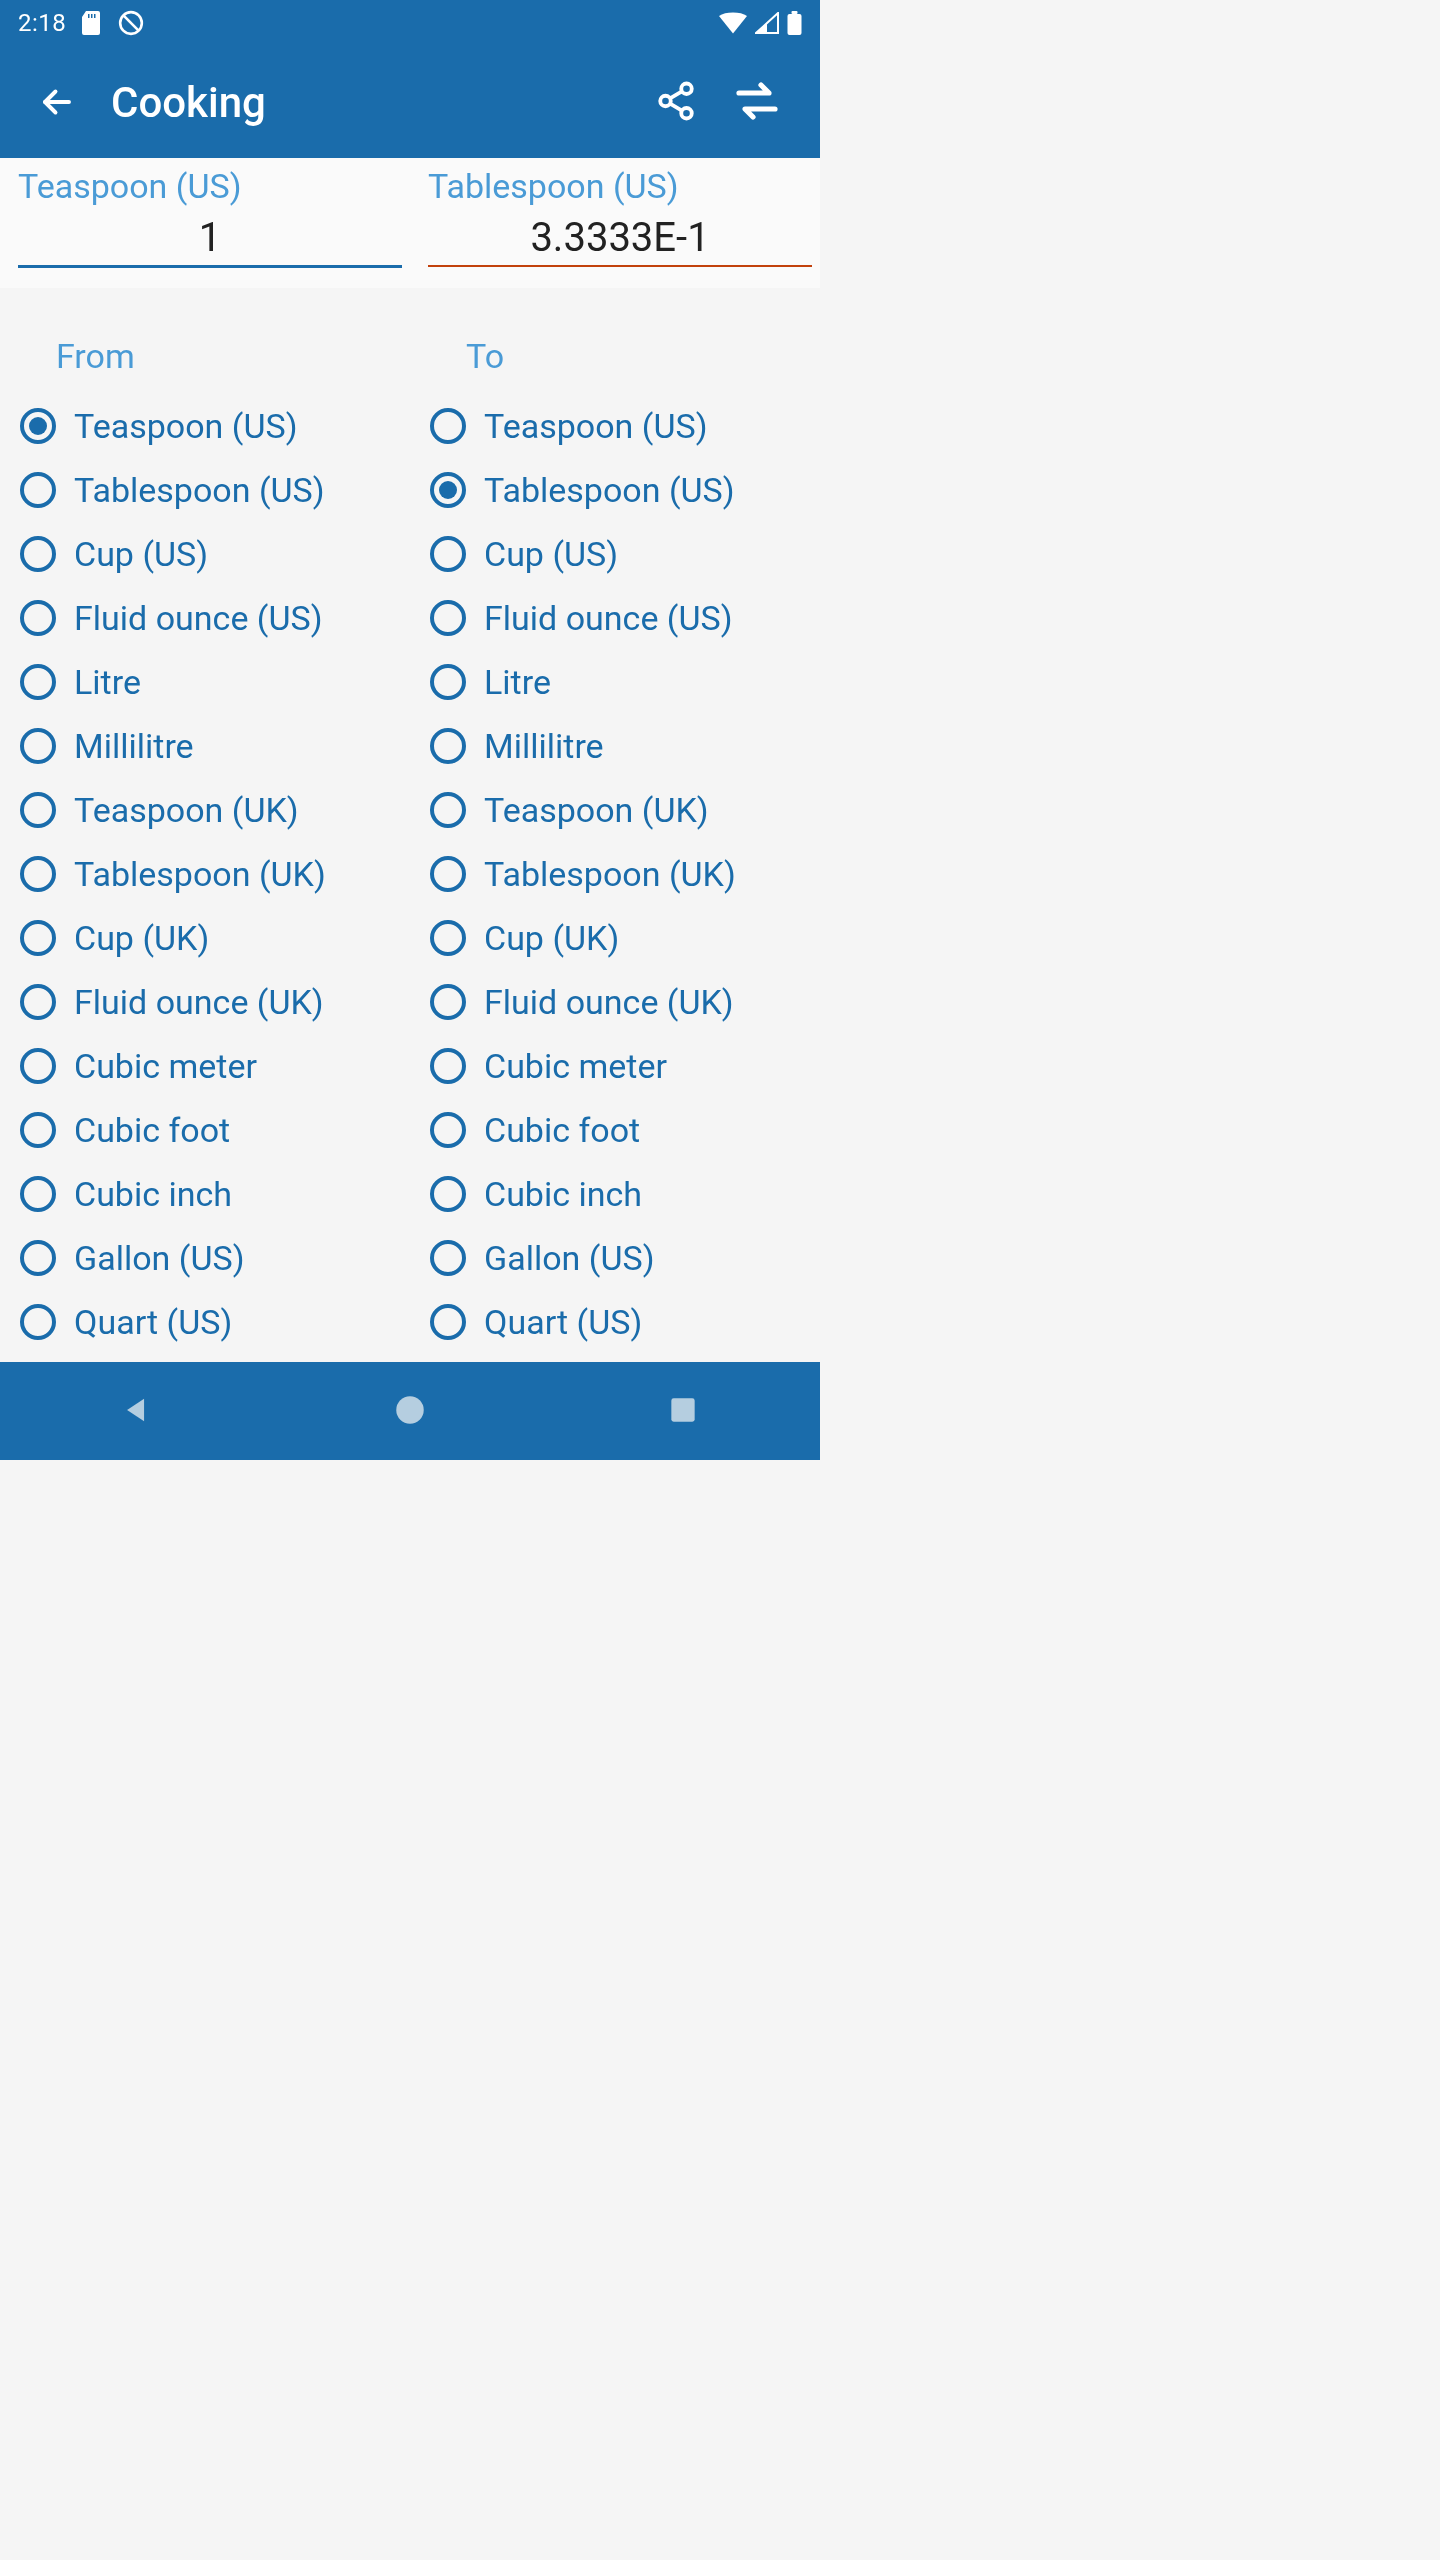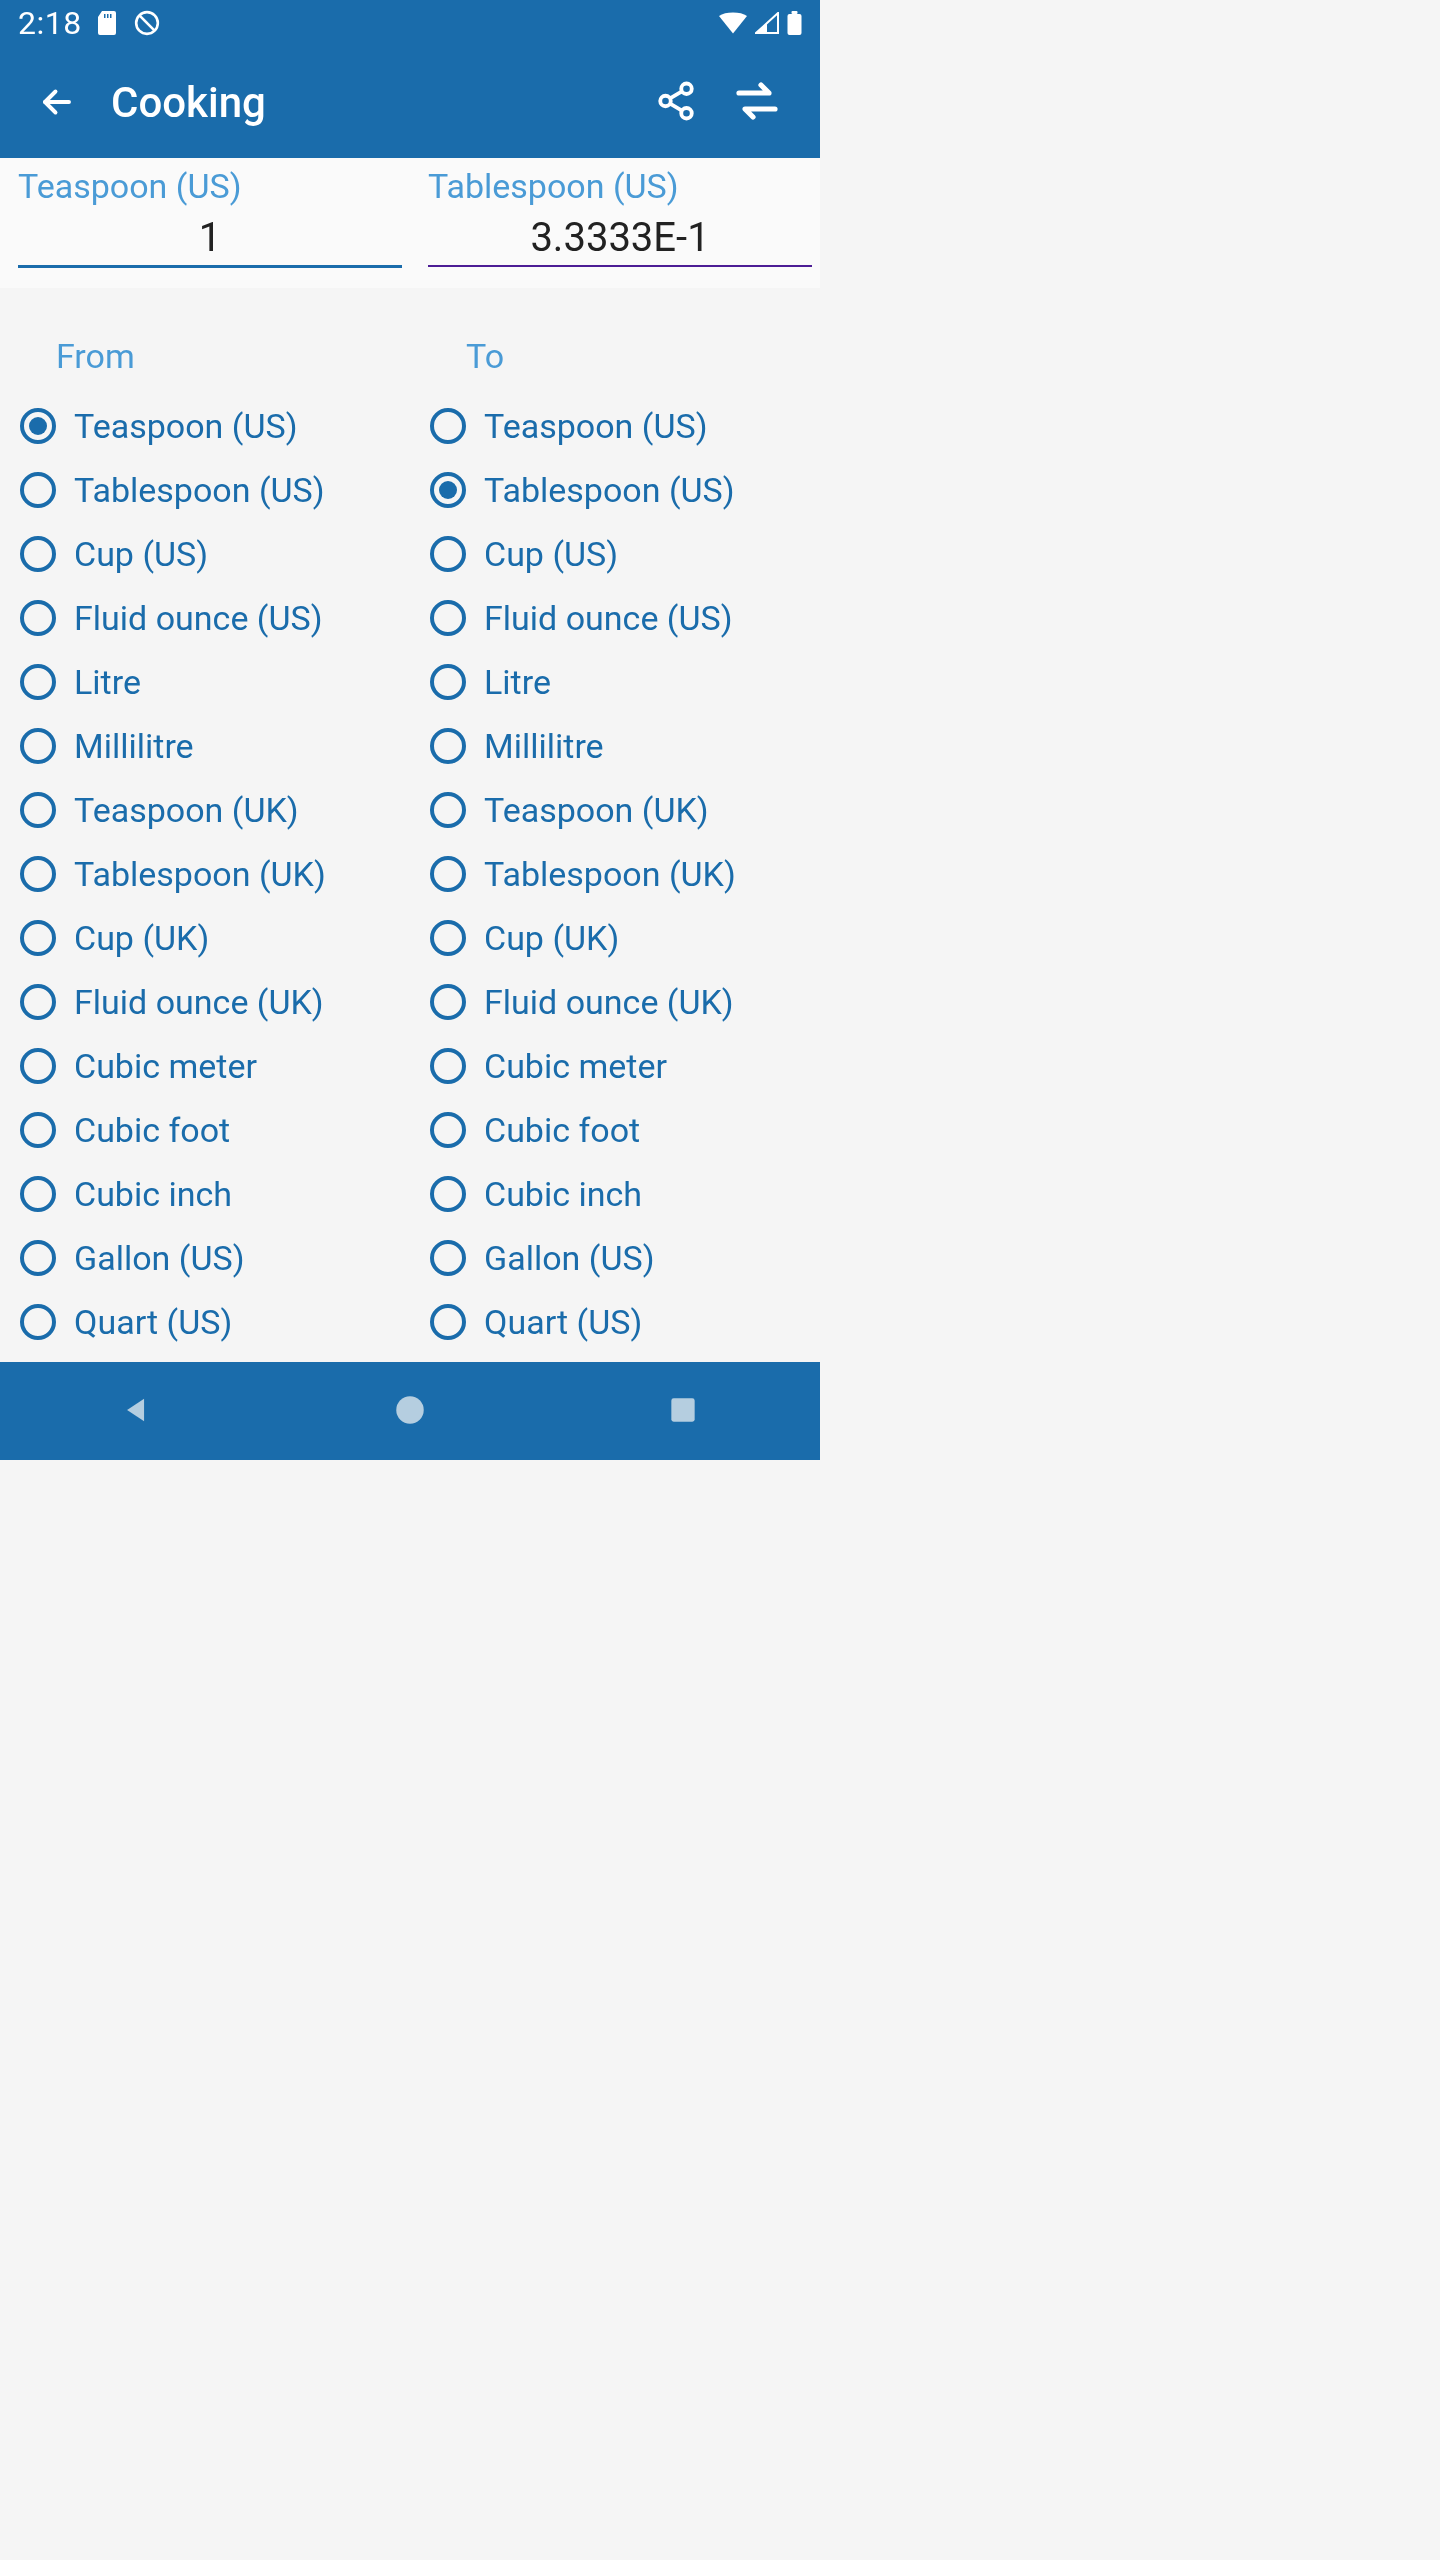--- a/index.html
+++ b/index.html
@@ -20,21 +20,21 @@
     }
     
     .statusbar {
       height: 46px;
       background: #1a6cab;
       color: #fff;
       display: flex;
       align-items: center;
       justify-content: space-between;
       padding: 0 18px;
-      font-size: 32px;
+      font-size: 24px;
       letter-spacing: 0.5px;
     }
     .statusbar .left { display: flex; align-items: center; gap: 16px; }
     .statusbar .right { display: flex; align-items: center; gap: 8px; }
     .sb-icon { display: inline-flex; align-items: center; justify-content: center; }
     
     .appbar {
       height: 112px;
       background: #1a6cab;
       display: flex;
@@ -63,21 +63,21 @@
       color: #4a9bd6;
       font-size: 34px;
       font-weight: 400;
       margin-top: 4px;
       margin-bottom: 8px;
     }
     .conv-input-wrap {
       border-bottom: 3px solid #1a6cab;
       padding-bottom: 4px;
     }
-    .conv-input-wrap.secondary { border-bottom: 2px solid #4c1d95; }
+    .conv-input-wrap.secondary { border-bottom: 2px solid #c2410c; }
     .conv-input {
       width: 100%;
       font-size: 40px;
       border: none;
       background: transparent;
       text-align: center;
       color: #222;
       outline: none;
       font-family: inherit;
     }

